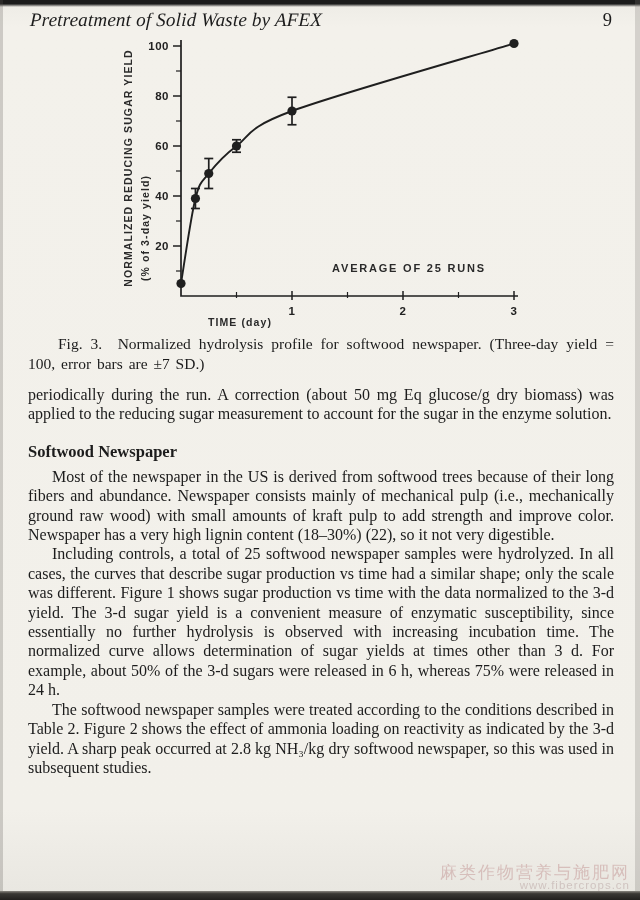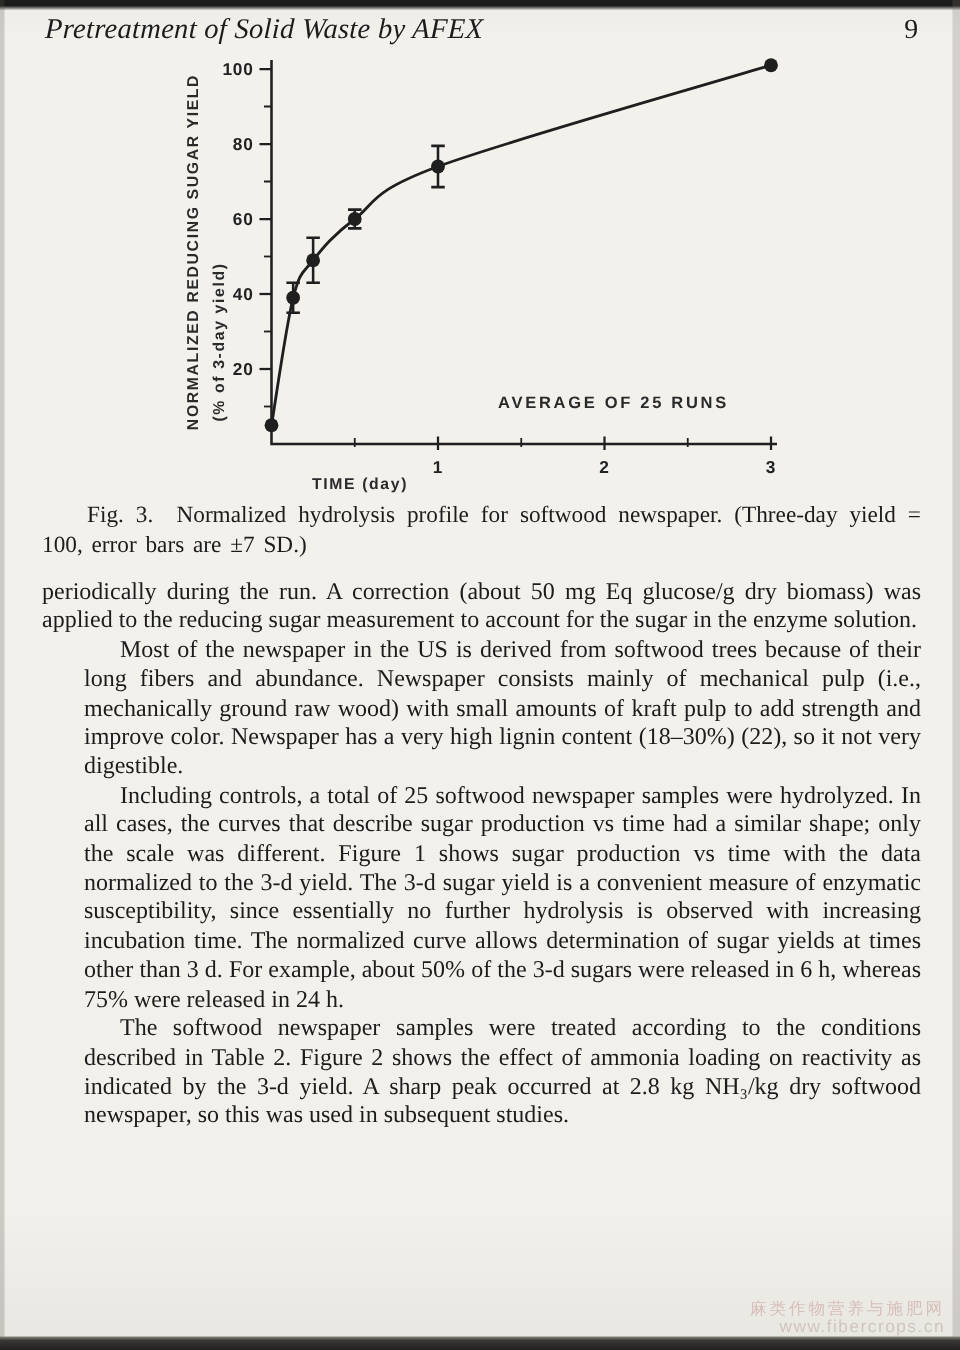--- a/index.html
+++ b/index.html
@@ -23,29 +23,29 @@
   figure{margin:0;position:absolute;top:28px;left:103px;width:460px;height:312px;}
   .tick-label{font-family:"Liberation Sans","DejaVu Sans",sans-serif;font-size:11.5px;font-weight:700;fill:#222;letter-spacing:.5px;}
   .ax-label{font-family:"Liberation Sans","DejaVu Sans",sans-serif;font-size:10.5px;font-weight:700;fill:#2a2a2a;letter-spacing:1.1px;}
   .anno{font-family:"Liberation Sans","DejaVu Sans",sans-serif;font-size:11px;font-weight:700;fill:#2a2a2a;letter-spacing:1.8px;}
 
   .caption{position:absolute;top:334px;left:28px;width:586px;margin:0;
     font-size:15.5px;line-height:19.5px;text-align:justify;text-indent:30px;word-spacing:2px;}
 
   .bodytext{position:absolute;top:385px;left:28px;width:586px;height:510px;overflow:hidden;}
   .bodytext p{margin:0;text-align:justify;font-size:16px;line-height:19.4px;}
-  .bodytext p.indent{text-indent:24px;margin-left:28px;}
+  .bodytext p.indent{text-indent:24px;}
   .bodytext h2{margin:33px 0 0;font-size:17.5px;letter-spacing:.3px;}
   .bodytext h3{margin:18px 0 0;font-size:16.5px;}
   .bodytext h3 + p.indent{margin-top:5px;}
 
   .watermark{position:absolute;right:10px;bottom:9px;text-align:right;
     font-family:"Liberation Sans","DejaVu Sans",sans-serif;line-height:12px;
     color:rgba(186,130,130,.42);pointer-events:none;}
-  .wm-cjk{font-size:11px;letter-spacing:2px;}
+  .wm-cjk{font-size:17px;letter-spacing:2px;}
   .wm-url{font-size:11.5px;letter-spacing:1px;color:rgba(175,150,150,.45);}
 </style>
 </head>
 <body>
 
 <div>
   <div class="edge-top"></div>
   <div class="edge-left"></div>
   <div class="edge-right"></div>
 
@@ -104,20 +104,21 @@
         <text x="137" y="298" text-anchor="middle" class="ax-label">TIME (day)</text>
         <text transform="translate(29 140) rotate(-90)" text-anchor="middle" class="ax-label">NORMALIZED REDUCING SUGAR YIELD</text>
         <text transform="translate(46 200) rotate(-90)" text-anchor="middle" class="ax-label">(% of 3-day yield)</text>
       </svg>
   </figure>
 
   <p class="caption"><span>Fig. 3.</span> <span>Normalized hydrolysis profile for softwood newspaper. (Three-day yield = 100, error bars are ±7 SD.)</span></p>
 
   <div class="bodytext">
     <p>periodically during the run. A correction (about 50 mg Eq glucose/g dry biomass) was applied to the reducing sugar measurement to account for the sugar in the enzyme solution.</p>
+    <h3>Softwood Newspaper</h3>
     <p class="indent">Most of the newspaper in the US is derived from softwood trees because of their long fibers and abundance. Newspaper consists mainly of mechanical pulp (i.e., mechanically ground raw wood) with small amounts of kraft pulp to add strength and improve color. Newspaper has a very high lignin content (18–30%) (22), so it not very digestible.</p>
     <p class="indent">Including controls, a total of 25 softwood newspaper samples were hydrolyzed. In all cases, the curves that describe sugar production vs time had a similar shape; only the scale was different. Figure 1 shows sugar production vs time with the data normalized to the 3-d yield. The 3-d sugar yield is a convenient measure of enzymatic susceptibility, since essentially no further hydrolysis is observed with increasing incubation time. The normalized curve allows determination of sugar yields at times other than 3 d. For example, about 50% of the 3-d sugars were released in 6 h, whereas 75% were released in 24 h.</p>
     <p class="indent">The softwood newspaper samples were treated according to the conditions described in Table 2. Figure 2 shows the effect of ammonia loading on reactivity as indicated by the 3-d yield. A sharp peak occurred at 2.8 kg NH₃/kg dry softwood newspaper, so this was used in subsequent studies.</p>
   </div>
 
   <div class="watermark">
     <div class="wm-cjk">麻类作物营养与施肥网</div>
     <div class="wm-url">www.fibercrops.cn</div>
   </div>
 

